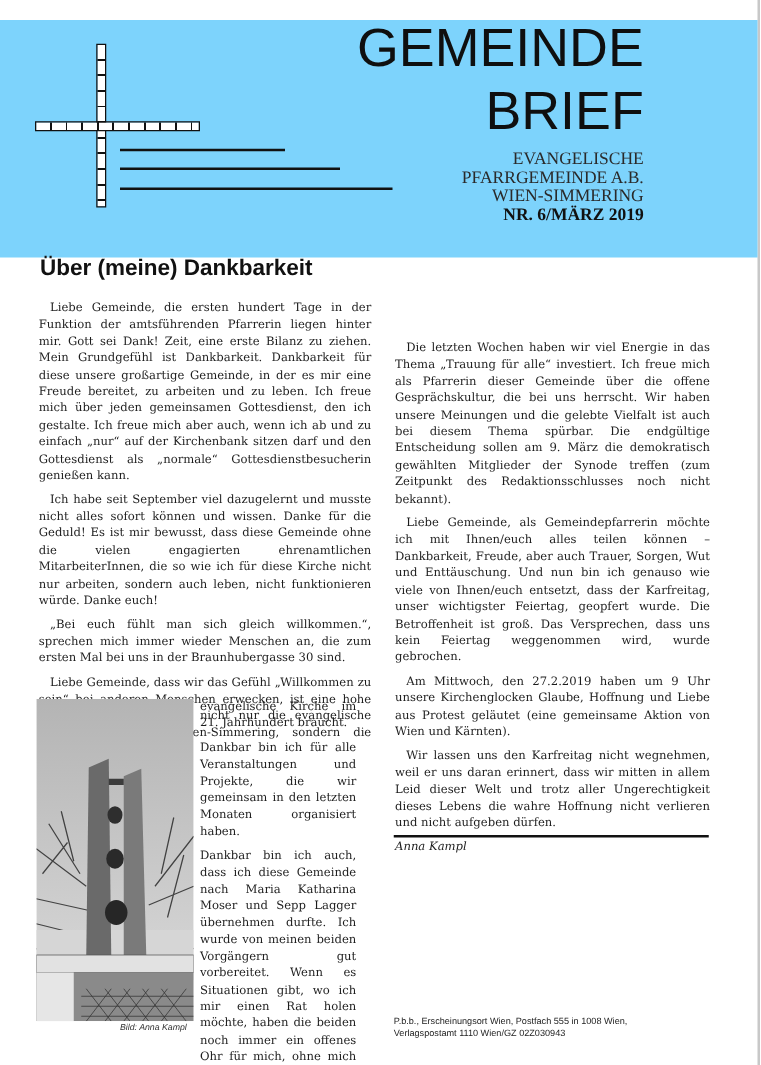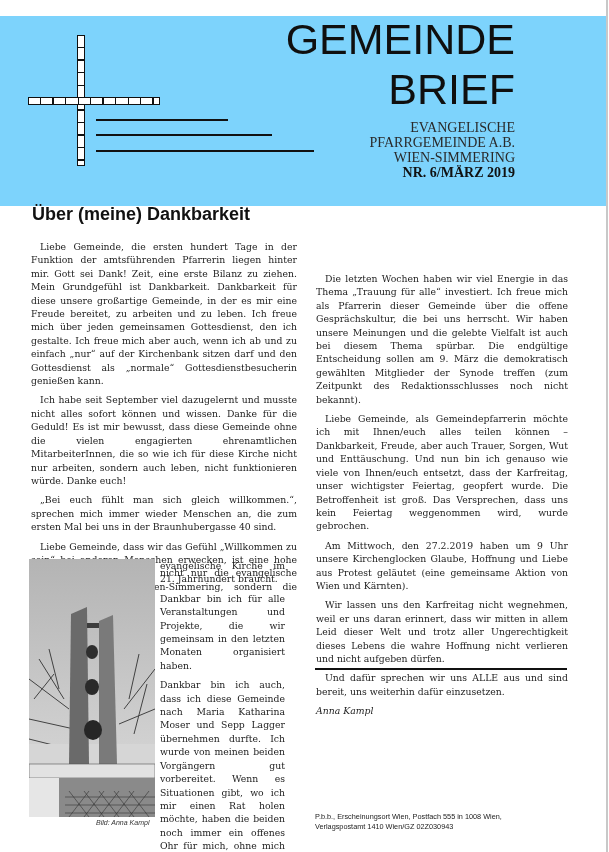--- a/index.html
+++ b/index.html
@@ -65,21 +65,21 @@
     <div>WIEN-SIMMERING</div>
     <div class="issue">NR. 6/MÄRZ 2019</div>
   </div>
 </header>
 
 <h1 class="headline" style="margin:0;">Über (meine) Dankbarkeit</h1>
 
 <section class="col col-left">
   <p>Liebe Gemeinde, die ersten hundert Tage in der Funktion der amtsführenden Pfarrerin liegen hinter mir. Gott sei Dank! Zeit, eine erste Bilanz zu ziehen. Mein Grundgefühl ist Dankbarkeit. Dankbarkeit für diese unsere großartige Gemeinde, in der es mir eine Freude bereitet, zu arbeiten und zu leben. Ich freue mich über jeden gemeinsamen Gottesdienst, den ich gestalte. Ich freue mich aber auch, wenn ich ab und zu einfach „nur“ auf der Kirchenbank sitzen darf und den Gottesdienst als „normale“ Gottesdienstbesucherin genießen kann.</p>
   <p>Ich habe seit September viel dazugelernt und musste nicht alles sofort können und wissen. Danke für die Geduld! Es ist mir bewusst, dass diese Gemeinde ohne die vielen engagierten ehrenamtlichen MitarbeiterInnen, die so wie ich für diese Kirche nicht nur arbeiten, sondern auch leben, nicht funktionieren würde. Danke euch!</p>
-  <p>„Bei euch fühlt man sich gleich willkommen.“, sprechen mich immer wieder Menschen an, die zum ersten Mal bei uns in der Braunhubergasse 40 sind.</p>
+  <p>„Bei euch fühlt man sich gleich willkommen.“, sprechen mich immer wieder Menschen an, die zum ersten Mal bei uns in der Braunhubergasse 30 sind.</p>
   <p>Liebe Gemeinde, dass wir das Gefühl „Willkommen zu sein“ bei anderen Menschen erwecken, ist eine hohe Kunst und Qualität, die nicht nur die evangelische Pfarrgemeinde A.B. Wien-Simmering, sondern die gesamte</p>
 </section>
 
 <figure class="photo" style="margin:0;">
   <svg width="126" height="258" viewBox="0 0 126 258" xmlns="http://www.w3.org/2000/svg">
     <defs>
       <linearGradient id="sky" x1="0" y1="0" x2="0" y2="1">
         <stop offset="0" stop-color="#b4b4b4"></stop>
         <stop offset="1" stop-color="#dcdcdc"></stop>
       </linearGradient>
@@ -112,21 +112,20 @@
   <p>evangelische Kirche im 21. Jahrhundert braucht.</p>
   <p>Dankbar bin ich für alle Veranstaltungen und Projekte, die wir gemeinsam in den letzten Monaten organisiert haben.</p>
   <p>Dankbar bin ich auch, dass ich diese Gemeinde nach Maria Katharina Moser und Sepp Lagger übernehmen durfte. Ich wurde von meinen beiden Vorgängern gut vorbereitet. Wenn es Situationen gibt, wo ich mir einen Rat holen möchte, haben die beiden noch immer ein offenes Ohr für mich, ohne mich zu verunsichern oder zu belehren. Das tut gut.</p>
 </section>
 
 <section class="col col-right">
   <p>Die letzten Wochen haben wir viel Energie in das Thema „Trauung für alle“ investiert. Ich freue mich als Pfarrerin dieser Gemeinde über die offene Gesprächskultur, die bei uns herrscht. Wir haben unsere Meinungen und die gelebte Vielfalt ist auch bei diesem Thema spürbar. Die endgültige Entscheidung sollen am 9. März die demokratisch gewählten Mitglieder der Synode treffen (zum Zeitpunkt des Redaktionsschlusses noch nicht bekannt).</p>
   <p>Liebe Gemeinde, als Gemeindepfarrerin möchte ich mit Ihnen/euch alles teilen können – Dankbarkeit, Freude, aber auch Trauer, Sorgen, Wut und Enttäuschung. Und nun bin ich genauso wie viele von Ihnen/euch entsetzt, dass der Karfreitag, unser wichtigster Feiertag, geopfert wurde. Die Betroffenheit ist groß. Das Versprechen, dass uns kein Feiertag weggenommen wird, wurde gebrochen.</p>
   <p>Am Mittwoch, den 27.2.2019 haben um 9 Uhr unsere Kirchenglocken Glaube, Hoffnung und Liebe aus Protest geläutet (eine gemeinsame Aktion von Wien und Kärnten).</p>
   <p>Wir lassen uns den Karfreitag nicht wegnehmen, weil er uns daran erinnert, dass wir mitten in allem Leid dieser Welt und trotz aller Ungerechtigkeit dieses Lebens die wahre Hoffnung nicht verlieren und nicht aufgeben dürfen.</p>
-  <p>Und dafür sprechen wir uns ALLE aus und sind bereit, uns weiterhin dafür einzusetzen.</p>
   <p class="noindent sign-name">Anna Kampl</p>
 </section>
 <div class="sign-line"></div>
 
 <footer class="footer">
   <div>P.b.b., Erscheinungsort Wien, Postfach 555 in 1008 Wien,</div>
-  <div>Verlagspostamt 1410 Wien/GZ 02Z030943</div>
+  <div>Verlagspostamt 1110 Wien/GZ 02Z030943</div>
 </footer>
 
 </body></html>

